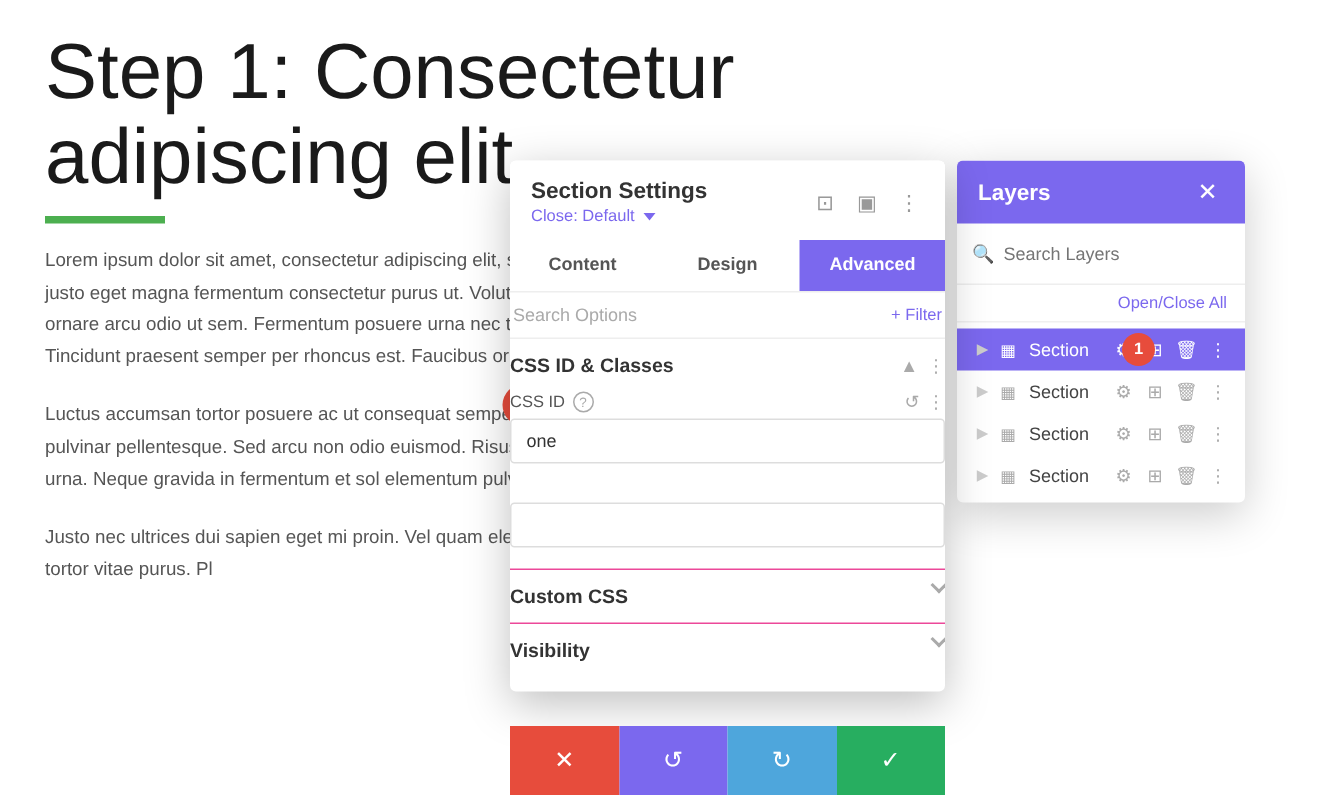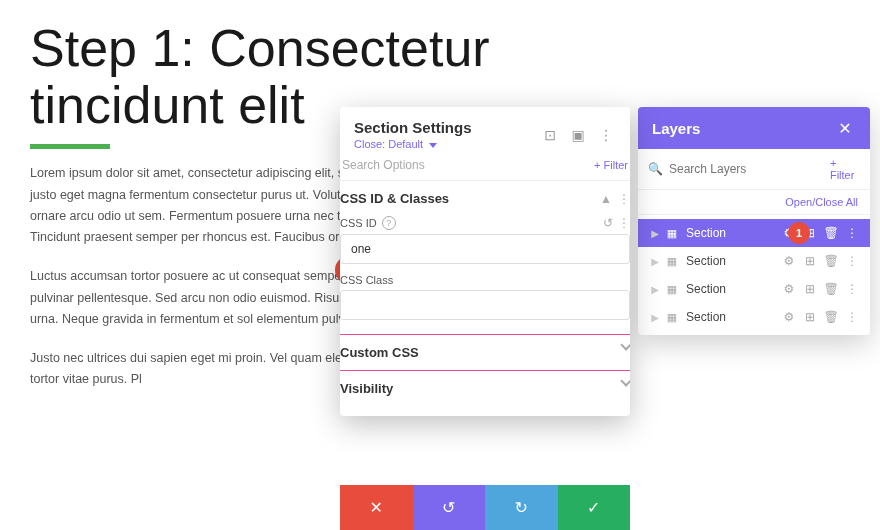--- a/index.html
+++ b/index.html
@@ -213,21 +213,21 @@
       margin-left: auto;
     }
 
     .ss-input {
       width: 100%;
       border: 1px solid #ddd;
       border-radius: 3px;
       padding: 7px 10px;
       font-size: 12px;
       color: #333;
-      margin-bottom: 10px;
+      margin-bottom: 26px;
       outline: none;
     }
 
     .ss-class-label {
       font-size: 11px;
       color: #555;
       margin-bottom: 4px;
     }
 
     .ss-class-input {
@@ -285,21 +285,21 @@
     .ss-footer-btn.red { background: #e74c3c; }
     .ss-footer-btn.purple { background: #7b68ee; }
     .ss-footer-btn.blue { background: #4ea6dc; }
     .ss-footer-btn.green { background: #27ae60; }
 
     
     .layers-panel {
       position: absolute;
       top: 107px;
       left: 638px;
-      width: 232px;
+      width: 192px;
       background: #fff;
       border-radius: 4px;
       box-shadow: 0 8px 30px rgba(0,0,0,0.2);
       z-index: 25;
       overflow: hidden;
     }
 
     .lp-header {
       background: #7b68ee;
       padding: 10px 14px;
@@ -475,21 +475,21 @@
     }
   </style>
 </head>
 <body>
 
 <div class="bg-content">
   <div class="bg-title">
     <span>Step 1:</span>
     <span> Consectetur</span>
     <br>
-    <span>tincidunt elit</span>
+    <span>adipiscing elit</span>
   </div>
   <div class="green-bar"></div>
   <div class="bg-text">Lorem ipsum dolor sit amet, consectetur adipiscing elit, sed do eiusmod arcu non odio euismod. Vitae justo eget magna fermentum consectetur purus ut. Volutpat ac tincidunt vitae semper. Eu scelerisque ornare arcu odio ut sem. Fermentum posuere urna nec tincidunt. Luctus dictum fusce ut placerat orci. Tincidunt praesent semper per rhoncus est. Faucibus ornare suspendisse sed nisi lacus.</div>
   <br>
   <div class="bg-text">Luctus accumsan tortor posuere ac ut consequat semper. Etiam elit. Elit scelerisque mauris pellentesque pulvinar pellentesque. Sed arcu non odio euismod. Risus pretium quam vulputate morbi tempus iaculis urna. Neque gravida in fermentum et sol elementum pulvinar etiam.</div>
   <br>
   <div class="bg-text">Justo nec ultrices dui sapien eget mi proin. Vel quam elementu. Viverra suspendisse potenti nullam ac tortor vitae purus. Pl</div>
 </div>
 
 <div class="circle-badge" style="left: 335px; top: 256px;">2</div>
@@ -503,20 +503,25 @@
         <span class="triangle-down"></span>
       </div>
     </div>
     <div class="ss-header-icons">
       <div class="ss-icon">⊡</div>
       <div class="ss-icon">▣</div>
       <div class="ss-icon">⋮</div>
     </div>
   </div>
 
+  <div class="ss-tabs">
+    <div class="ss-tab">Content</div>
+    <div class="ss-tab">Design</div>
+    <div class="ss-tab active">Advanced</div>
+  </div>
 
   <div class="ss-search-bar">
     <span class="ss-search-input">Search Options</span>
     <div class="ss-filter-btn">+ Filter</div>
   </div>
 
   <div class="ss-body">
     <div class="ss-section-header">
       <div class="ss-section-title">CSS ID &amp; Classes</div>
       <div class="ss-section-icons">
@@ -528,21 +533,20 @@
     <div class="ss-field-label">
       <span>CSS ID</span>
       <span class="ss-help">?</span>
       <div class="ss-field-icons">
         <span>↺</span>
         <span>⋮</span>
       </div>
     </div>
     <input class="ss-input" type="text" value="one" style="">
 
-    <div class="ss-class-label">CSS Class</div>
     <input class="ss-class-input" type="text" style="">
 
     <div class="ss-accordion">
       <span class="ss-accordion-label">Custom CSS</span>
       <span class="chevron-down ss-accordion-icon"></span>
     </div>
 
     <div class="ss-accordion">
       <span class="ss-accordion-label">Visibility</span>
       <span class="chevron-down ss-accordion-icon"></span>

